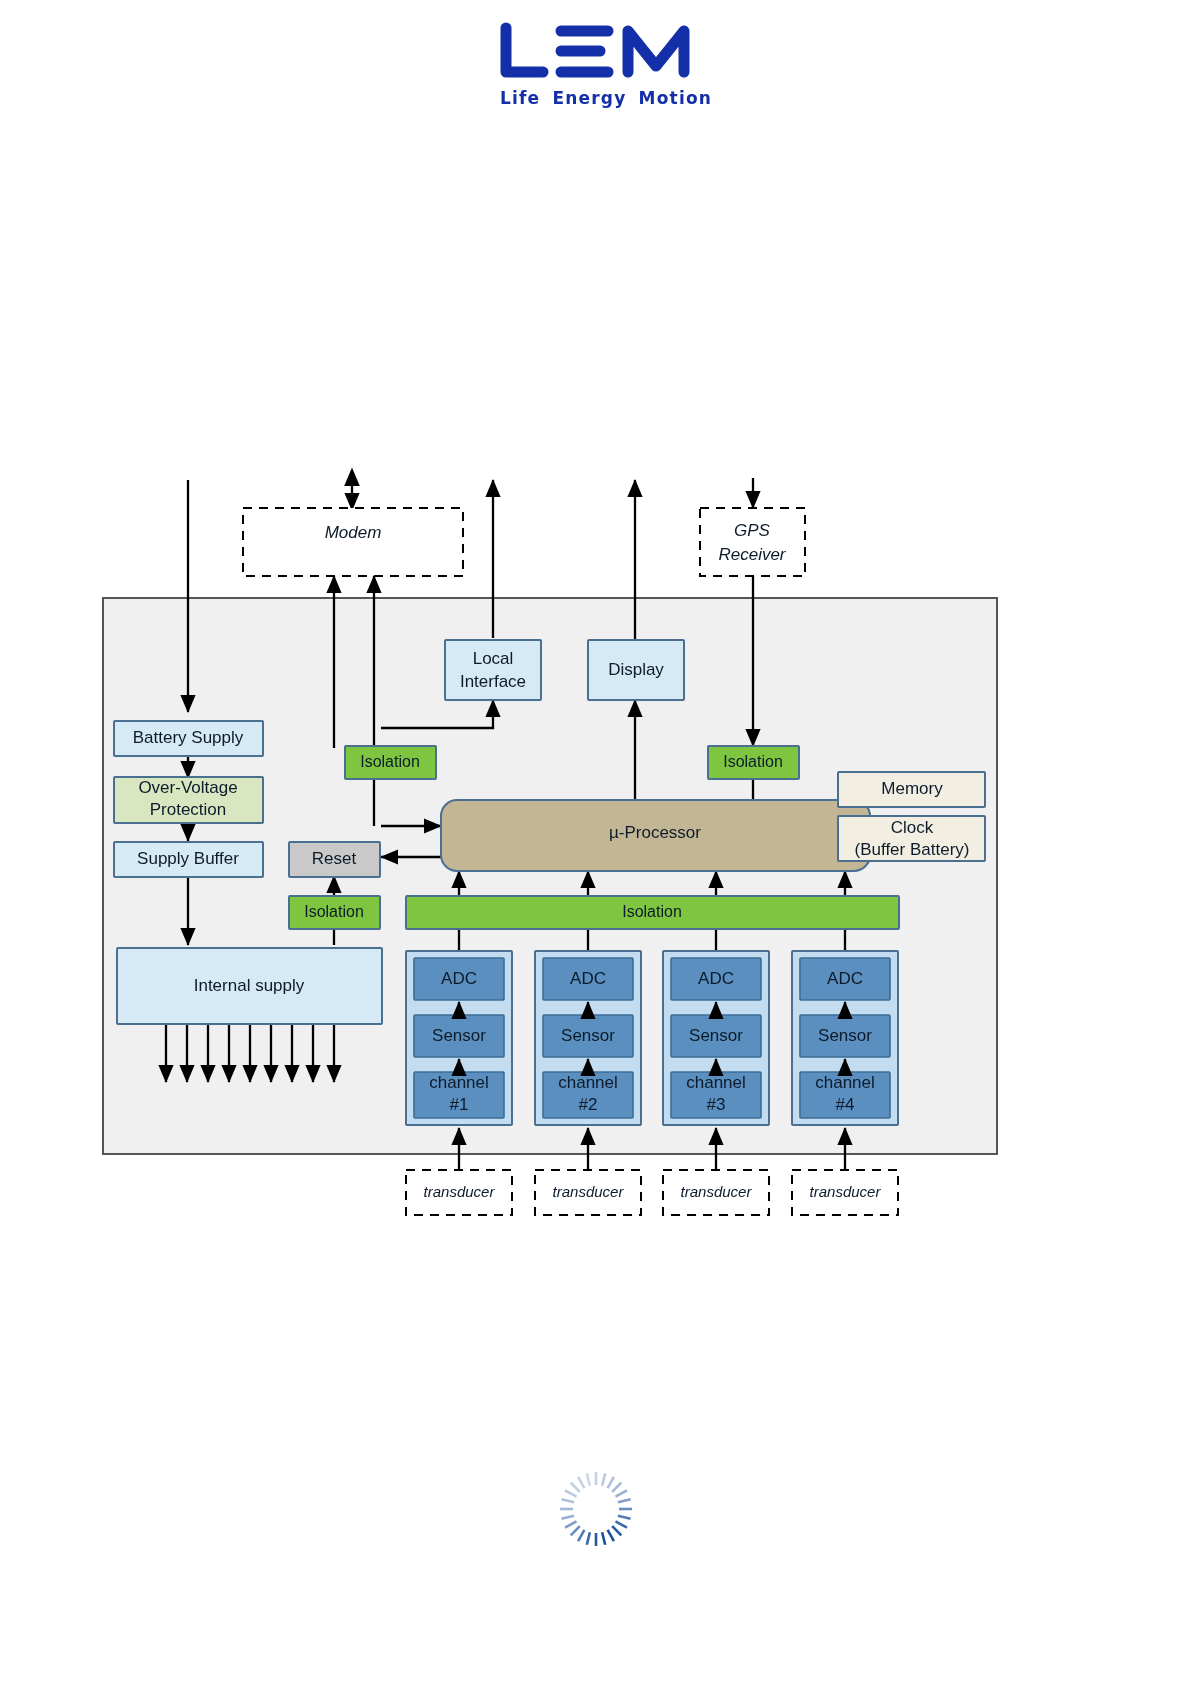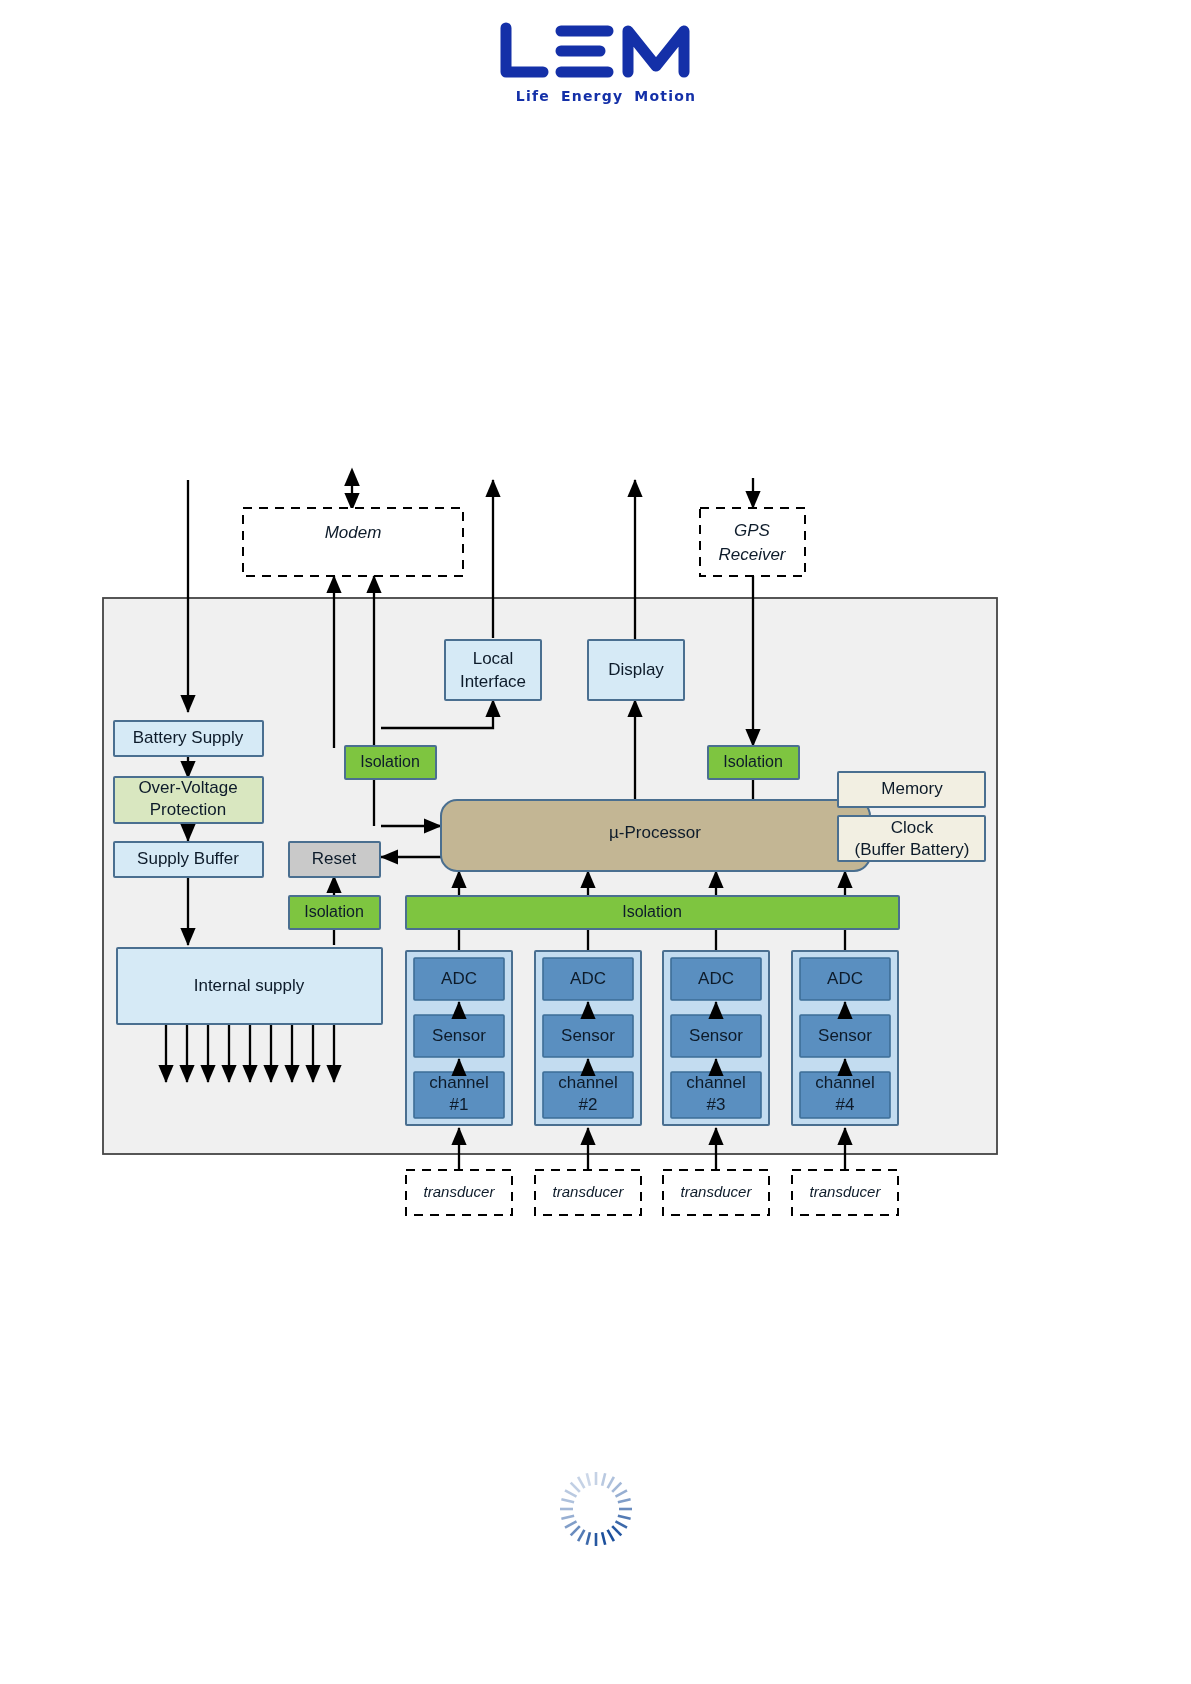--- a/index.html
+++ b/index.html
@@ -24,21 +24,21 @@
     width: 1191px;
     text-align: center;
   }
   #logo-mark {
     display: block;
     margin: 0 auto;
   }
   #logo-tagline {
     margin-top: 8px;
     font-family: "DejaVu Sans", sans-serif;
-    font-size: 14px;
+    font-size: 17px;
     font-weight: bold;
     letter-spacing: 1.2px;
     color: #1430a8;
     word-spacing: 5px;
     padding-left: 21px;
   }
 
   
   #diagram-canvas {
     position: absolute;

